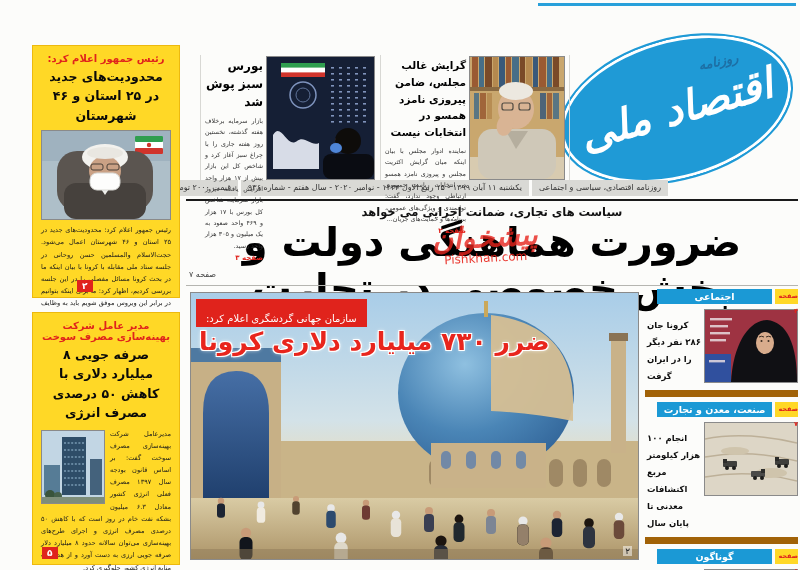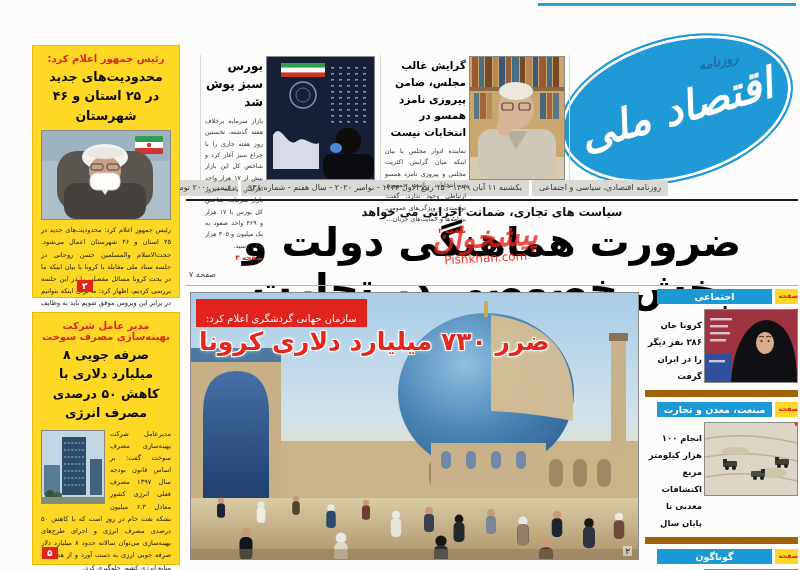--- a/index.html
+++ b/index.html
@@ -78,21 +78,21 @@
   #sidebar{left:645px;top:289px;width:153px;}
   .sec{position:relative;}
   .sec + .sec{border-top:7px solid #a16207;margin-top:5px;padding-top:5px;}
   .sec-head{position:relative;height:15px;margin-bottom:5px;}
   .sec-bar{position:absolute;left:12px;right:26px;top:0;bottom:0;background:#1b99d5;color:#fff;
     font-size:9.5px;font-weight:bold;text-align:center;line-height:15px;}
   .sec-badge{position:absolute;right:0;width:23px;top:0;bottom:0;background:#ffd826;color:#e0231c;
     font-size:6.5px;font-weight:bold;text-align:right;line-height:15px;}
   .sec-body{display:flex;align-items:stretch;}
   .sec-photo{width:92px;height:72px;border:1px solid #8a8a8a;overflow:hidden;flex:none;}
-  .sec-teaser{flex:1;font-size:8.5px;font-weight:bold;color:#111;text-align:right;line-height:2;padding:8px 2px 0 2px;}
+  .sec-teaser{flex:1;font-size:8.5px;font-weight:bold;color:#111;text-align:left;line-height:2;padding:8px 2px 0 2px;}
 
   svg{display:block;}
 </style>
 </head>
 <body>
 
 <div id="page">
 
   <div class="abs" id="top-blue-line"></div>
   <div class="abs" id="logo-wrap">

